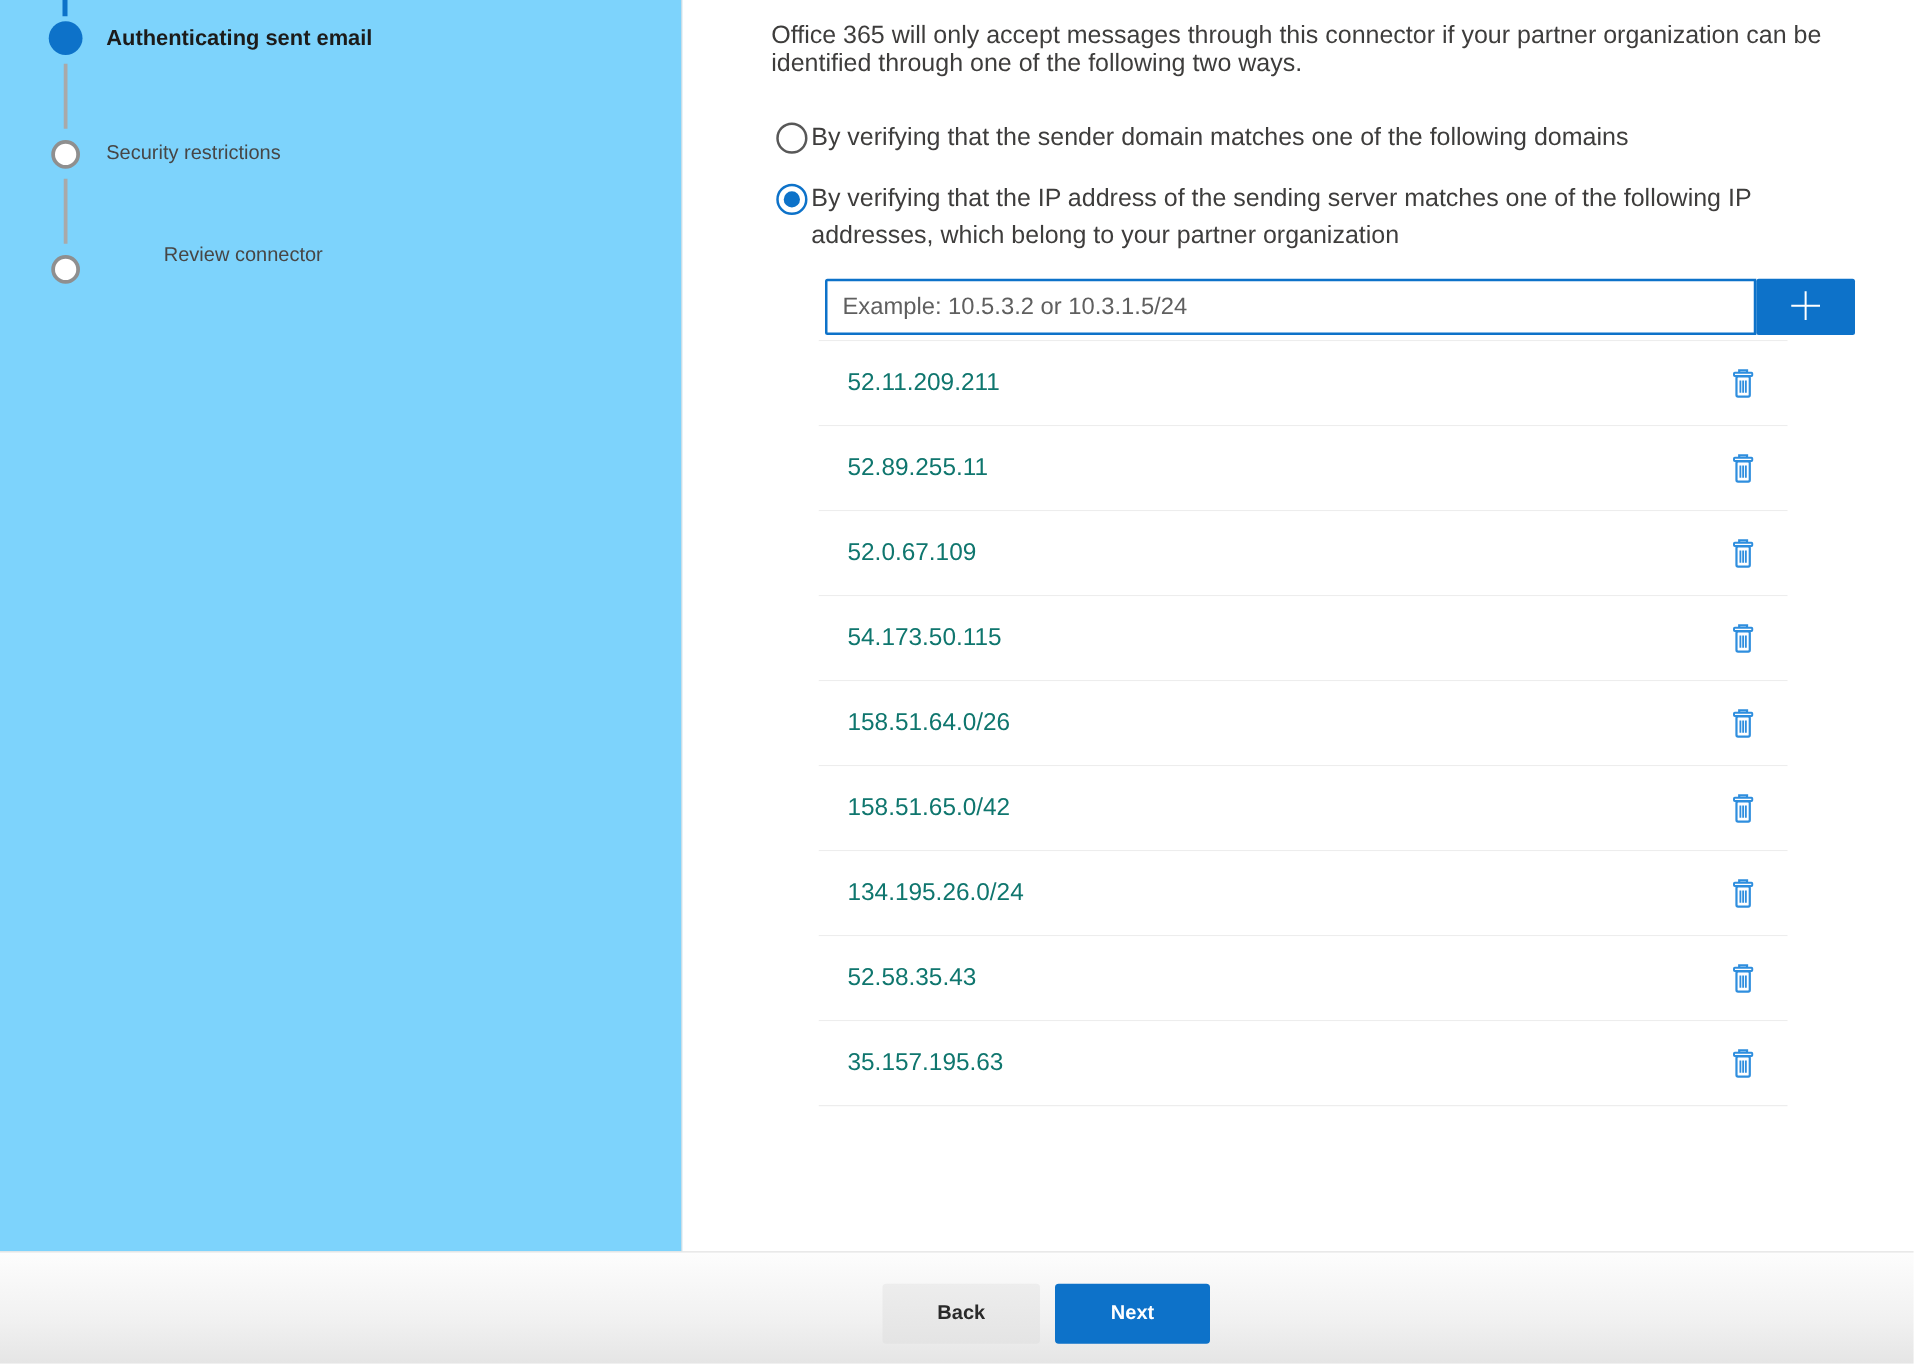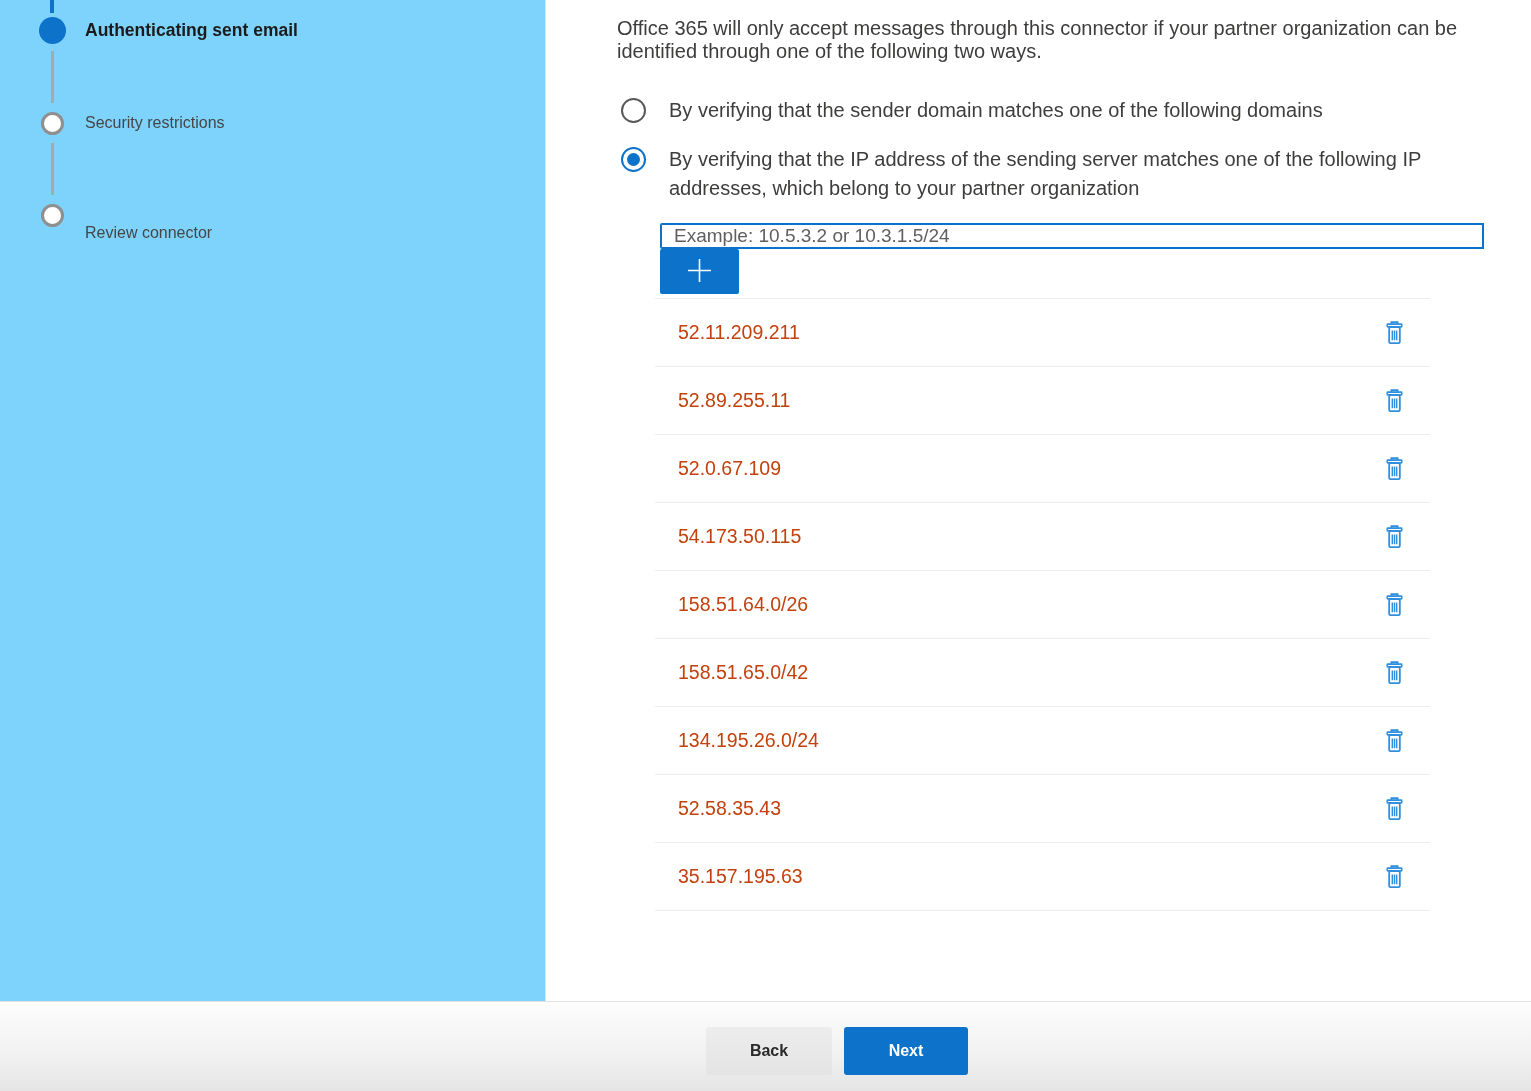--- a/index.html
+++ b/index.html
@@ -20,58 +20,58 @@
   }
   .step-line-top{position:absolute;left:50px;top:0;width:4px;height:13px;background:var(--accent);}
   .connector{position:absolute;left:51px;width:3px;height:52px;background:#a9a9a9;}
   .c1{top:51px;} .c2{top:143px;}
   .step-circle{position:absolute;border-radius:50%;}
   .step-circle.active{left:39px;top:17px;width:27px;height:27px;background:var(--accent);}
   .step-circle.upcoming{width:23px;height:23px;border:3px solid #8f8f8f;background:#fff;}
   .sc2{left:41px;top:112px;} .sc3{left:41px;top:204px;}
   .step-label{position:absolute;left:85px;font-size:16px;color:#474645;white-space:nowrap;}
   .step-label.active{top:20px;font-size:17.5px;font-weight:bold;color:#1c1b1a;}
-  .sl2{top:114px;} .sl3{top:224px;}
+  .sl2{top:114px;} .sl3{top:196px;margin-left:46px;}
 
   
   .content{
     position:absolute;left:546px;top:0;right:0;height:1001px;
     padding:17px 8px 0 71px;overflow:hidden;background:#fff;
   }
   .intro{font-size:20px;line-height:23px;width:915px;color:#3e3d3c;margin-bottom:33px;}
 
-  .option{display:flex;gap:23px;align-items:flex-start;margin:0 0 20px 4px;cursor:pointer;}
+  .option{display:flex;gap:3px;align-items:flex-start;margin:0 0 20px 4px;cursor:pointer;}
   .radio{
     width:25px;height:25px;flex:0 0 25px;border-radius:50%;
     border:2px solid #585858;background:#fff;margin-top:2px;
     display:flex;align-items:center;justify-content:center;
   }
   .radio .dot{width:13px;height:13px;border-radius:50%;background:var(--accent);display:none;}
   .option.selected .radio{border-color:var(--accent);}
   .option.selected .radio .dot{display:block;}
   .option-label{font-size:20px;line-height:29px;max-width:830px;color:#3e3d3c;}
 
-  .input-row{display:flex;width:824px;margin:3px 0 0 43px;flex-direction:column;}
+  .input-row{display:flex;width:824px;margin:3px 0 0 43px;}
   .ip-input{
     flex:1;height:45px;border:2px solid var(--accent);border-radius:2px 0 0 2px;
     padding:0 12px;font-size:19px;color:#333;outline:none;
     font-family:"Liberation Sans","DejaVu Sans",sans-serif;
   }
   .ip-input::placeholder{color:#5f5f5f;}
   .add-btn{
     width:79px;height:45px;background:var(--accent);border:none;border-radius:2px;
     display:flex;align-items:center;justify-content:center;cursor:pointer;
   }
 
   .ip-list{margin:4px 0 0 38px;width:775px;border-top:1px solid #ededed;}
   .ip-row{
     height:68px;display:flex;align-items:center;justify-content:space-between;
     padding:0 22px 0 23px;border-bottom:1px solid #ededed;background:#fff;
   }
-  .ip-text{font-size:19.5px;color:#c2410c;}
+  .ip-text{font-size:19.5px;color:#0f766e;}
   .trash-btn{background:none;border:none;padding:2px 3px;cursor:pointer;line-height:0;}
 
   
   .footer{
     position:absolute;left:0;top:1001px;right:0;bottom:0;
     border-top:1px solid #e2e2e2;
     background:linear-gradient(180deg,#fdfdfd 0%,#f1f1f1 60%,#e5e5e5 100%);
     display:flex;gap:12px;padding:25px 0 0 706px;
   }
   .btn{

